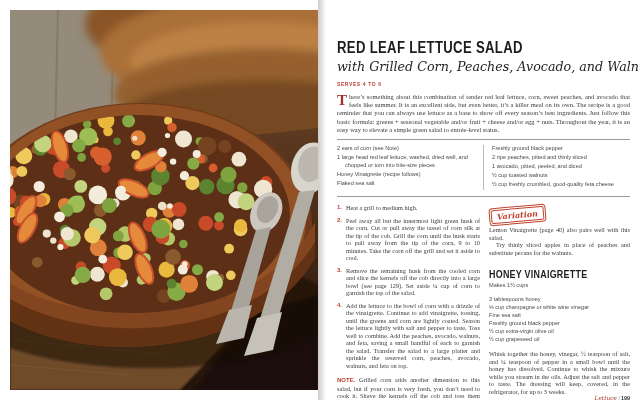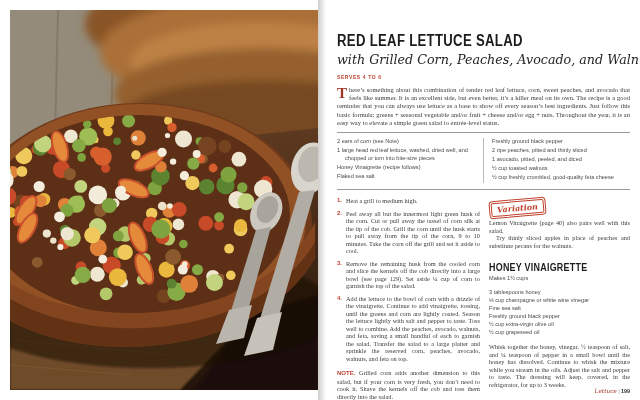--- a/index.html
+++ b/index.html
@@ -6,21 +6,21 @@
   body{
     width:640px;height:400px;position:relative;background:#ffffff;
     font-family:"Liberation Serif",serif;color:#3b3b3b;overflow:hidden;
     -webkit-font-smoothing:antialiased;
   }
   
   .photo{position:absolute;left:10px;top:10px;width:308px;height:380px;overflow:hidden;background:#8d8474;}
   .gutter{position:absolute;left:318px;top:0;width:8px;height:400px;
     background:linear-gradient(to right,rgba(120,110,100,.35),rgba(255,255,255,0));}
   
-  .rpage{position:absolute;left:337px;top:8px;width:293px;height:343px;}
+  .rpage{position:absolute;left:337px;top:15px;width:293px;height:343px;}
   .title{
     margin-top:24px;font-family:"Liberation Sans",sans-serif;font-weight:bold;
     font-size:16px;letter-spacing:.4px;color:#1c1c1c;
     transform:scaleX(.82);transform-origin:left center;white-space:nowrap;
   }
   .subtitle{
     margin-top:1px;font-family:"DejaVu Serif",serif;font-style:italic;
     font-size:13.5px;color:#242424;transform:scaleX(.94);transform-origin:left center;white-space:nowrap;
   }
   .serves{

